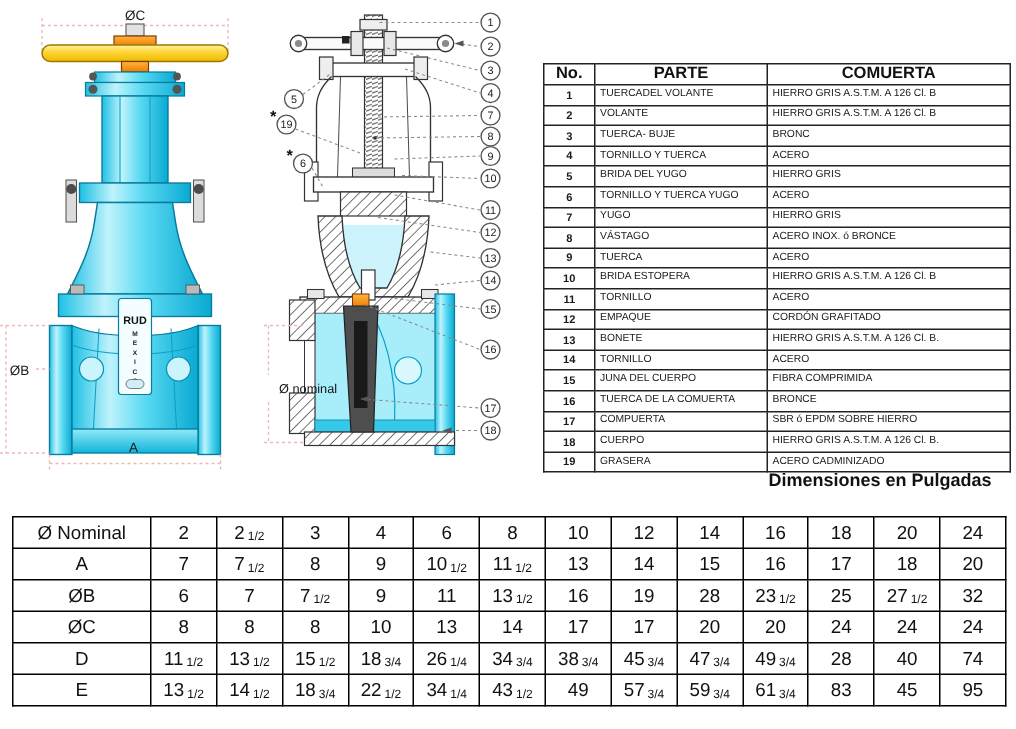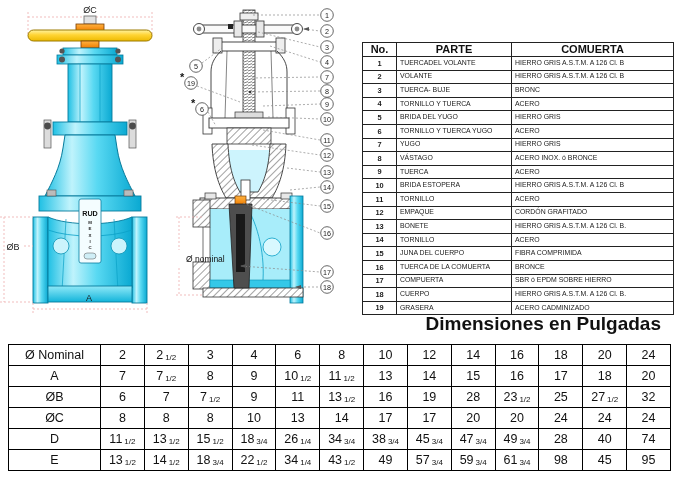--- a/index.html
+++ b/index.html
@@ -10,21 +10,21 @@
   
   .parts{position:absolute;left:362px;top:42px;width:311px;border-collapse:collapse;
          table-layout:fixed;font-size:6.9px;line-height:1;}
   .parts th,.parts td{border:1px solid #222;padding:1px 3px;overflow:hidden;white-space:nowrap;}
   .parts thead th{height:11px;font-size:11px;font-weight:bold;text-align:center;}
   .parts tbody td{height:10.6px;color:#1a1a1a;}
   .parts td.no{text-align:center;font-weight:bold;font-size:7.4px;}
   .parts col.c-no{width:34px;} .parts col.c-parte{width:115px;} .parts col.c-mat{width:162px;}
 
   
-  .dim-title{position:absolute;top:313px;right:16px;font-size:19px;font-weight:bold;}
+  .dim-title{position:absolute;top:313px;right:16px;font-size:12px;font-weight:bold;}
   .dims{position:absolute;left:8px;top:344px;width:663px;border-collapse:collapse;
         table-layout:fixed;}
   .dims td{border:1.5px solid #000;text-align:center;height:20px;font-size:12.5px;
            padding:0;line-height:1;}
   .dims td.label{font-size:12.5px;}
   .dims .frac{font-size:8px;margin-left:2px;vertical-align:-1px;}
 
   
   .diagrams{position:absolute;left:0;top:0;}
   .dim-line{stroke:#efb6b6;stroke-dasharray:2 2;stroke-width:0.9;fill:none;}
@@ -486,20 +486,20 @@
           <td>13<span class="frac">1/2</span></td>
           <td>14<span class="frac">1/2</span></td>
           <td>18<span class="frac">3/4</span></td>
           <td>22<span class="frac">1/2</span></td>
           <td>34<span class="frac">1/4</span></td>
           <td>43<span class="frac">1/2</span></td>
           <td>49</td>
           <td>57<span class="frac">3/4</span></td>
           <td>59<span class="frac">3/4</span></td>
           <td>61<span class="frac">3/4</span></td>
-          <td>98</td>
+          <td>83</td>
           <td>45</td>
           <td>95</td>
         </tr>
       </tbody>
   </table>
 
 </div>
 
 </body></html>

